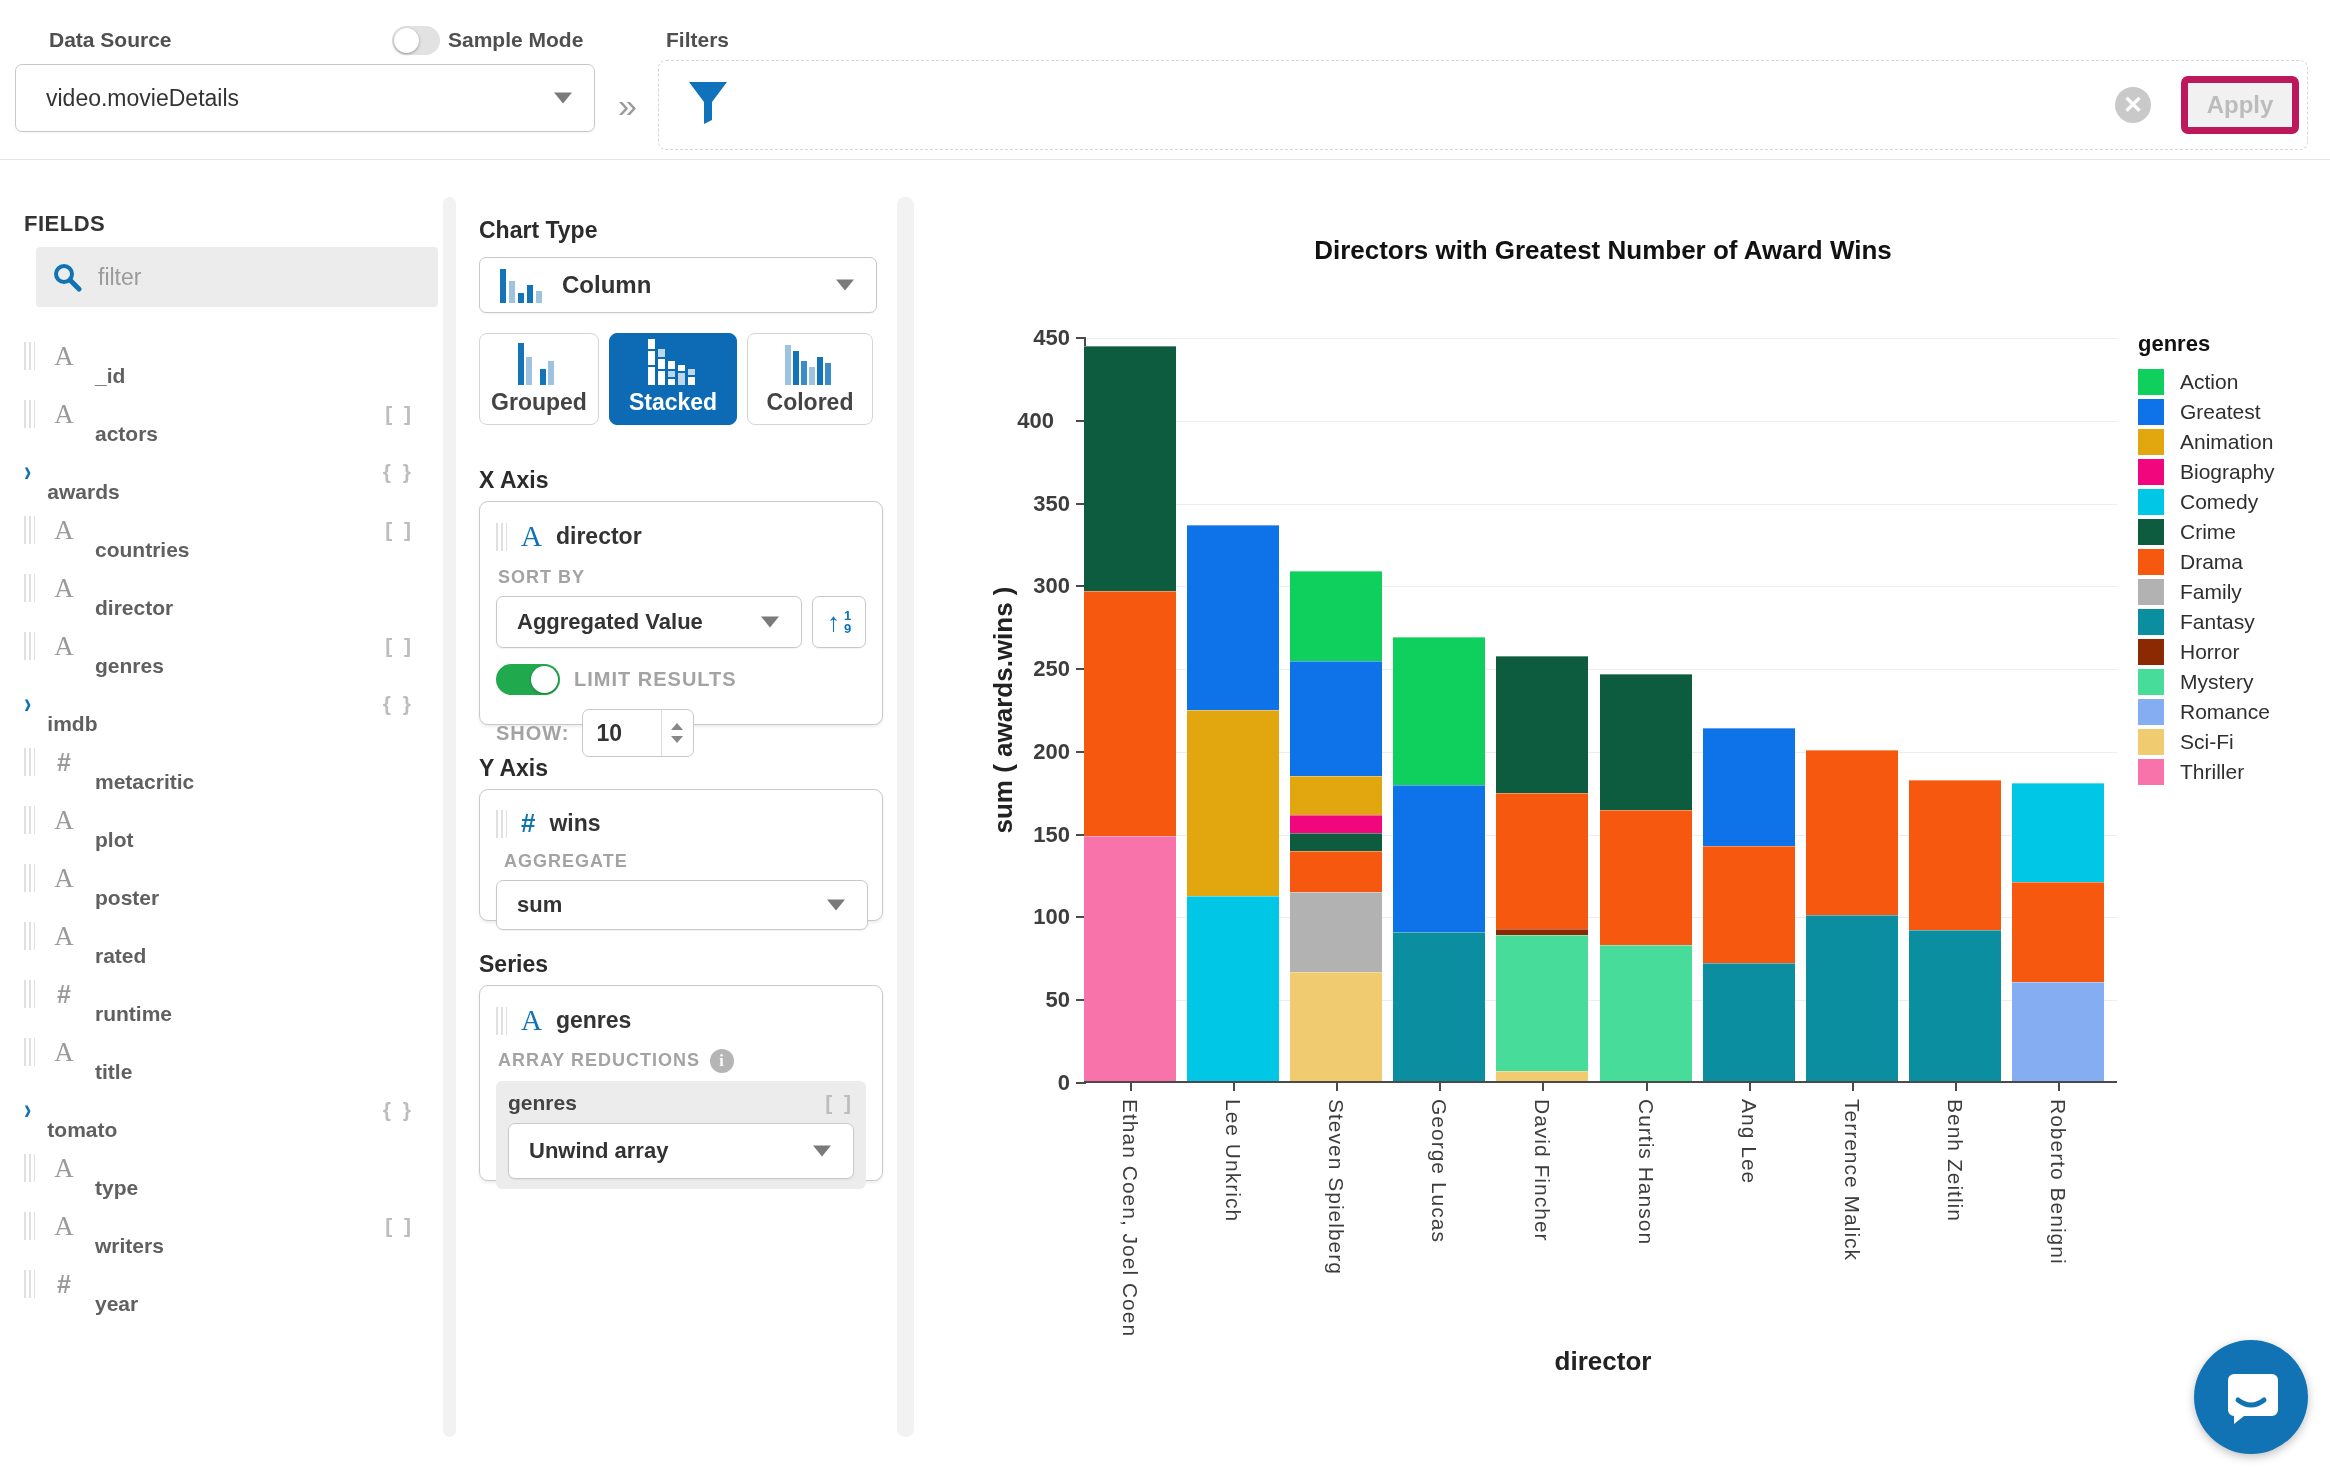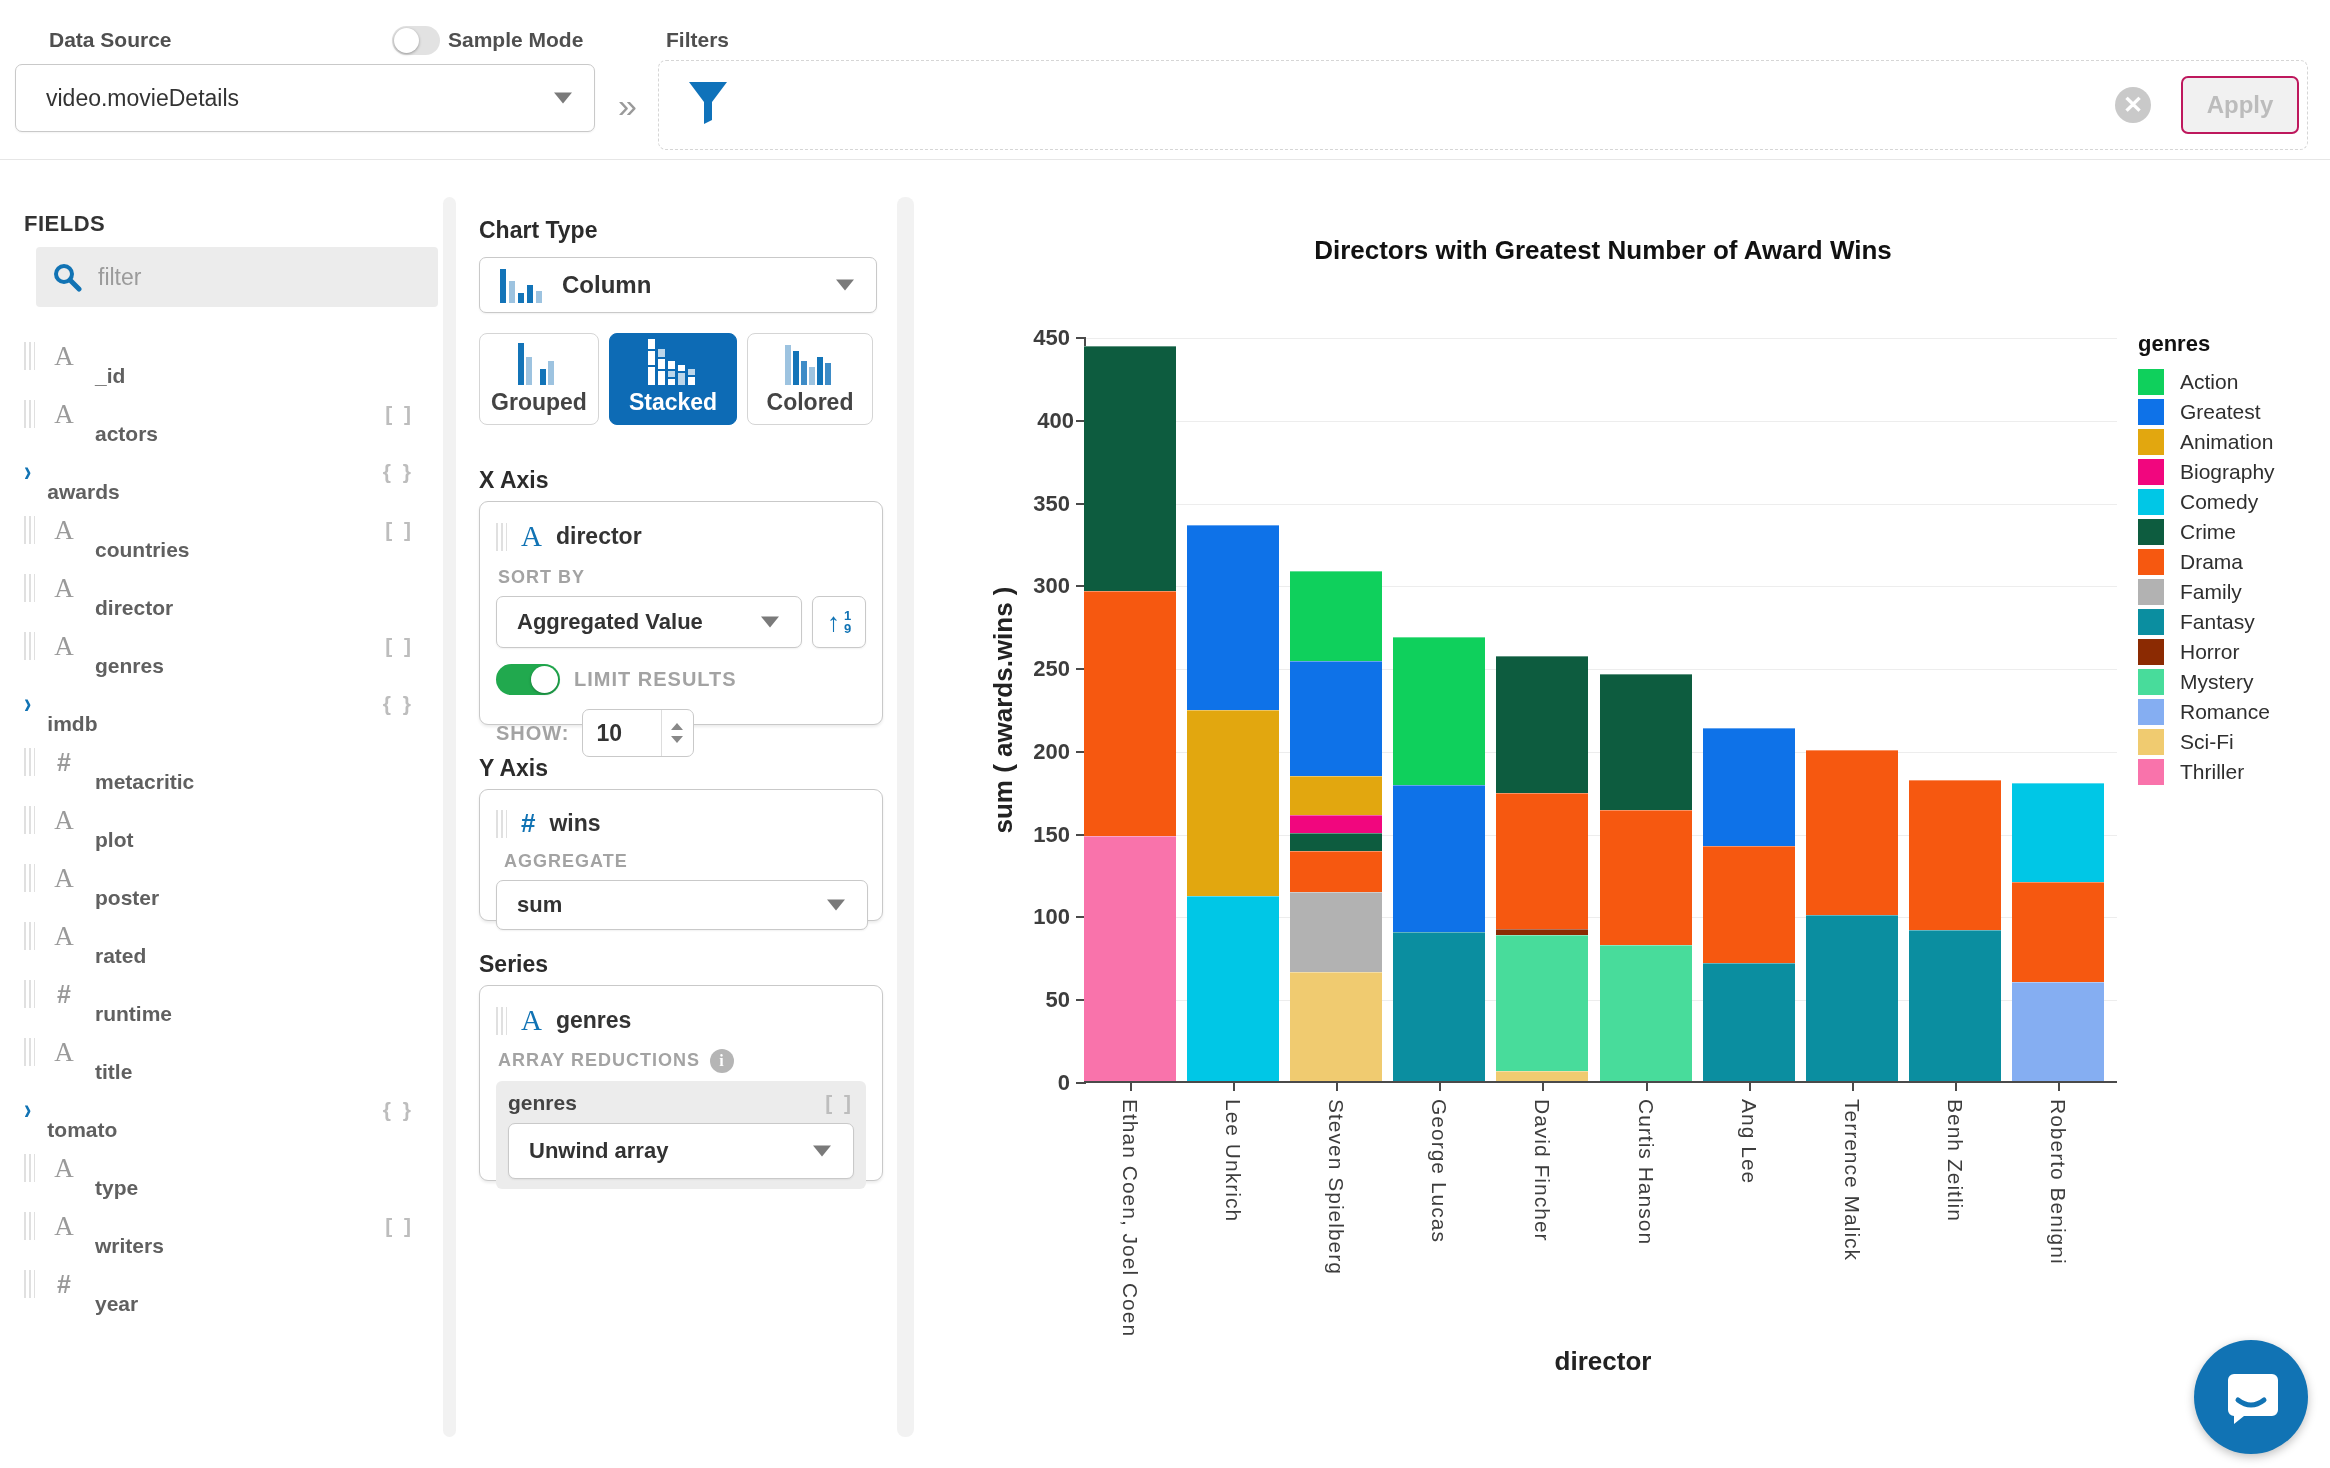--- a/index.html
+++ b/index.html
@@ -15,21 +15,21 @@
   .ds-select { position:absolute; left:15px; top:64px; width:580px; height:68px; background:#fff; border:1px solid #c9c9c9; border-radius:7px; box-shadow:0 1px 2px rgba(0,0,0,.05); display:flex; align-items:center; padding:0 30px; font-size:23px; color:#333; }
   .caret { width:0; height:0; border-left:9px solid transparent; border-right:9px solid transparent; border-top:11px solid #7a7a7a; position:absolute; right:22px; top:50%; transform:translateY(-50%); }
   .toggle { position:absolute; border-radius:999px; }
   .toggle .knob { position:absolute; background:#fff; border-radius:50%; box-shadow:0 1px 3px rgba(0,0,0,.35); }
   .sample-toggle { left:392px; top:26px; width:48px; height:29px; background:#e2e2e2; }
   .sample-toggle .knob { width:25px; height:25px; left:2px; top:2px; }
   .collapse-glyph { position:absolute; left:618px; top:86px; font-size:34px; color:#9a9a9a; }
   .filterbar { position:absolute; left:658px; top:60px; width:1650px; height:90px; background:#fff; border:1px dashed #d6d6d6; border-radius:8px; }
   .funnel { position:absolute; left:28px; top:50%; transform:translateY(-50%); }
   .clearbtn { position:absolute; right:156px; top:50%; transform:translateY(-50%); width:36px; height:36px; border-radius:50%; background:#c9c9c9; color:#fff; font-size:24px; font-weight:bold; display:flex; align-items:center; justify-content:center; }
-  .applybtn { position:absolute; right:8px; top:15px; width:118px; height:58px; background:#f1f1f1; border:2px solid #be185d; border-radius:7px; color:#bcbcbc; font-size:24px; font-weight:bold; display:flex; align-items:center; justify-content:center; }
+  .applybtn { position:absolute; right:8px; top:15px; width:118px; height:58px; background:#f1f1f1; border:7px solid #be185d; border-radius:7px; color:#bcbcbc; font-size:24px; font-weight:bold; display:flex; align-items:center; justify-content:center; }
 
   
   .main { position:absolute; left:0; top:161px; width:2330px; height:1307px; background:#fff; }
   .vtrack { position:absolute; top:36px; height:1240px; background:#f2f2f2; border-radius:8px; }
   .vtrack.t1 { left:443px; width:13px; }
   .vtrack.t2 { left:897px; width:17px; }
 
   
   .sidebar { position:absolute; left:0; top:0; width:440px; height:100%; background:#fff; }
   .fields-header { position:absolute; left:24px; top:50px; font-size:22px; font-weight:bold; color:#333; letter-spacing:.5px; }
@@ -383,21 +383,21 @@
         <div class="ytickmark" style="top: 331.111px;"></div>
         <div class="ytick" style="top: 331.111px; margin-right: 16px;">250</div>
         <div class="gridline" style="top: 248.333px;"></div>
         <div class="ytickmark" style="top: 248.333px;"></div>
         <div class="ytick" style="top: 248.333px; margin-right: 16px;">300</div>
         <div class="gridline" style="top: 165.556px;"></div>
         <div class="ytickmark" style="top: 165.556px;"></div>
         <div class="ytick" style="top: 165.556px; margin-right: 16px;">350</div>
         <div class="gridline" style="top: 82.7778px;"></div>
         <div class="ytickmark" style="top: 82.7778px;"></div>
-        <div class="ytick" style="top: 82.7778px; margin-right: 12px;">400</div>
+        <div class="ytick" style="top: 82.7778px; margin-right: 32px;">400</div>
         <div class="gridline" style="top: 0px;"></div>
         <div class="ytickmark" style="top: 0px;"></div>
         <div class="ytick" style="top: 0px; margin-right: 16px;">450</div>
         <div class="bar" style="left: -2px; width: 92px;">
           <div class="seg" style="height: 245.022px; background: rgb(249, 115, 171);"></div>
           <div class="seg" style="height: 245.022px; background: rgb(246, 88, 16);"></div>
           <div class="seg" style="height: 245.022px; background: rgb(13, 92, 63);"></div>
         </div>
         <div class="xtickmark" style="left: 44px;"></div>
         <div class="xlab" style="left: 44px;">Ethan Coen, Joel Coen</div>

